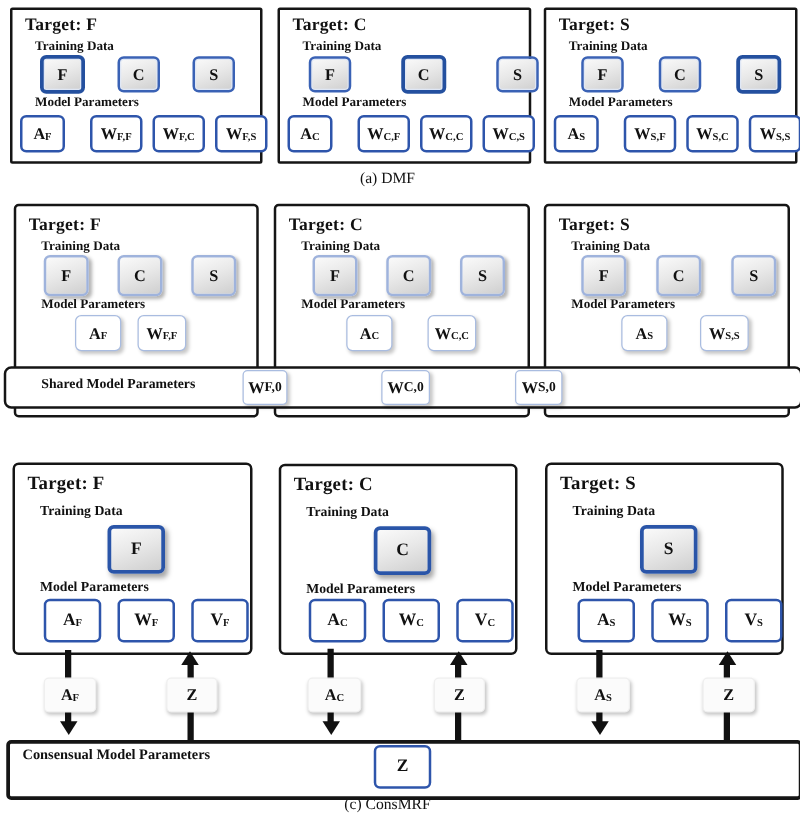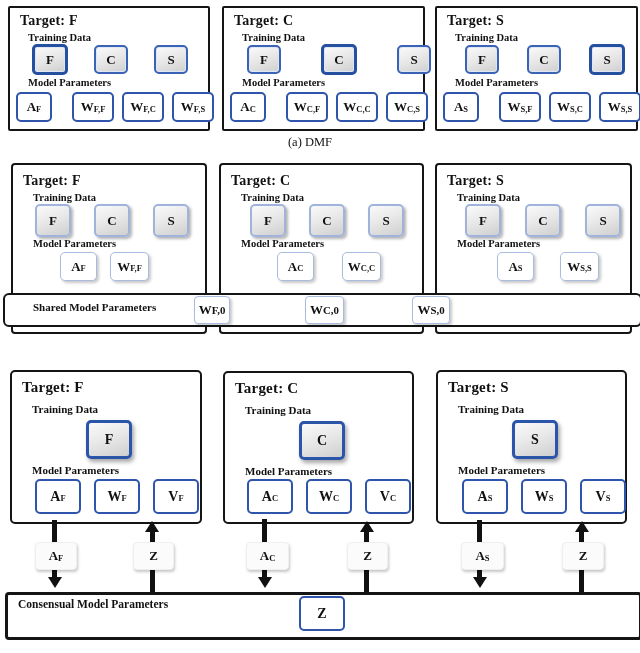--- a/index.html
+++ b/index.html
@@ -318,14 +318,15 @@
     </div>
 
   <div class="consensual" style="left:5px;top:592px;width:631px;height:42px">
     <div class="clabel">Consensual Model Parameters</div>
   </div>
   <div class="pbox vc" style="position:absolute;left:299px;top:596px;width:42px;height:31px;z-index:2">
       <span>Z</span>
       <sub></sub>
     </div>
 
+  <div class="caption" style="top:636px">(c) ConsMRF</div>
 
 </div>
 
 </body></html>

